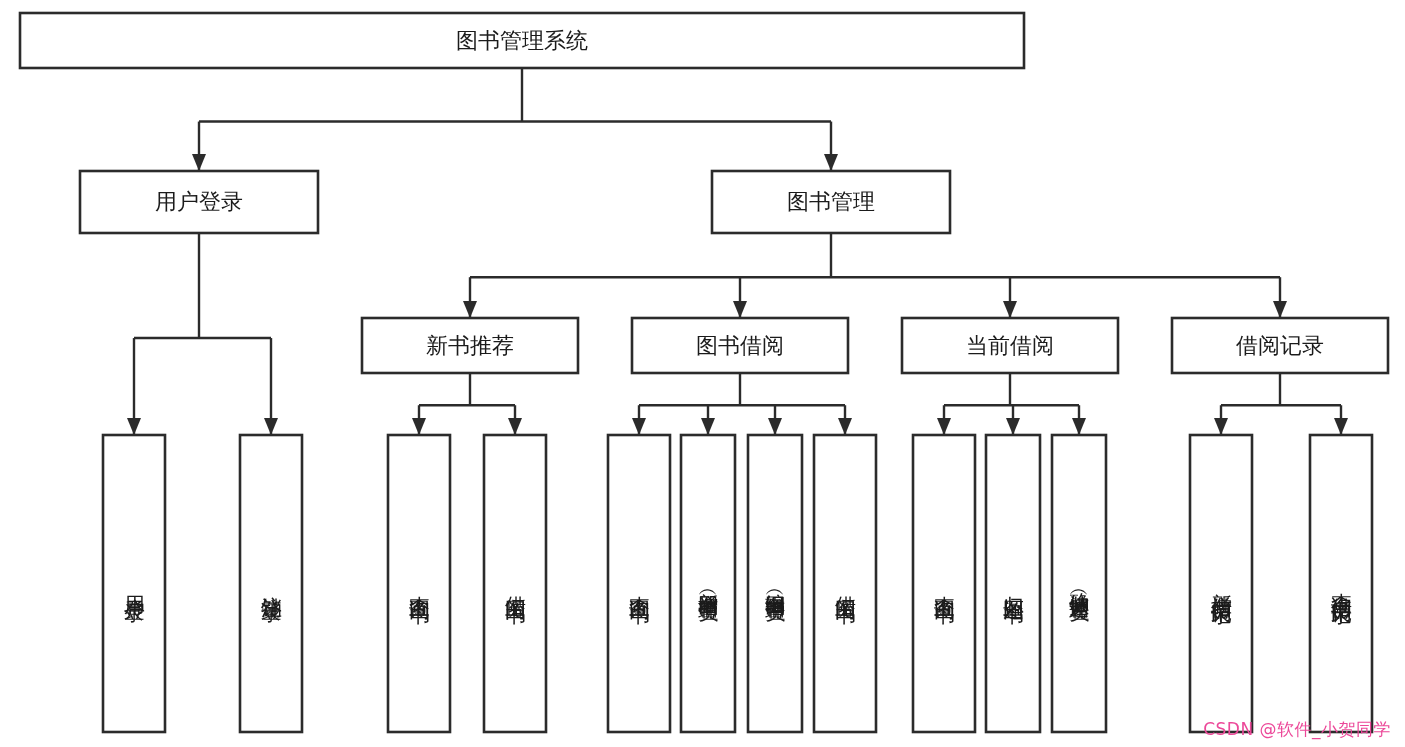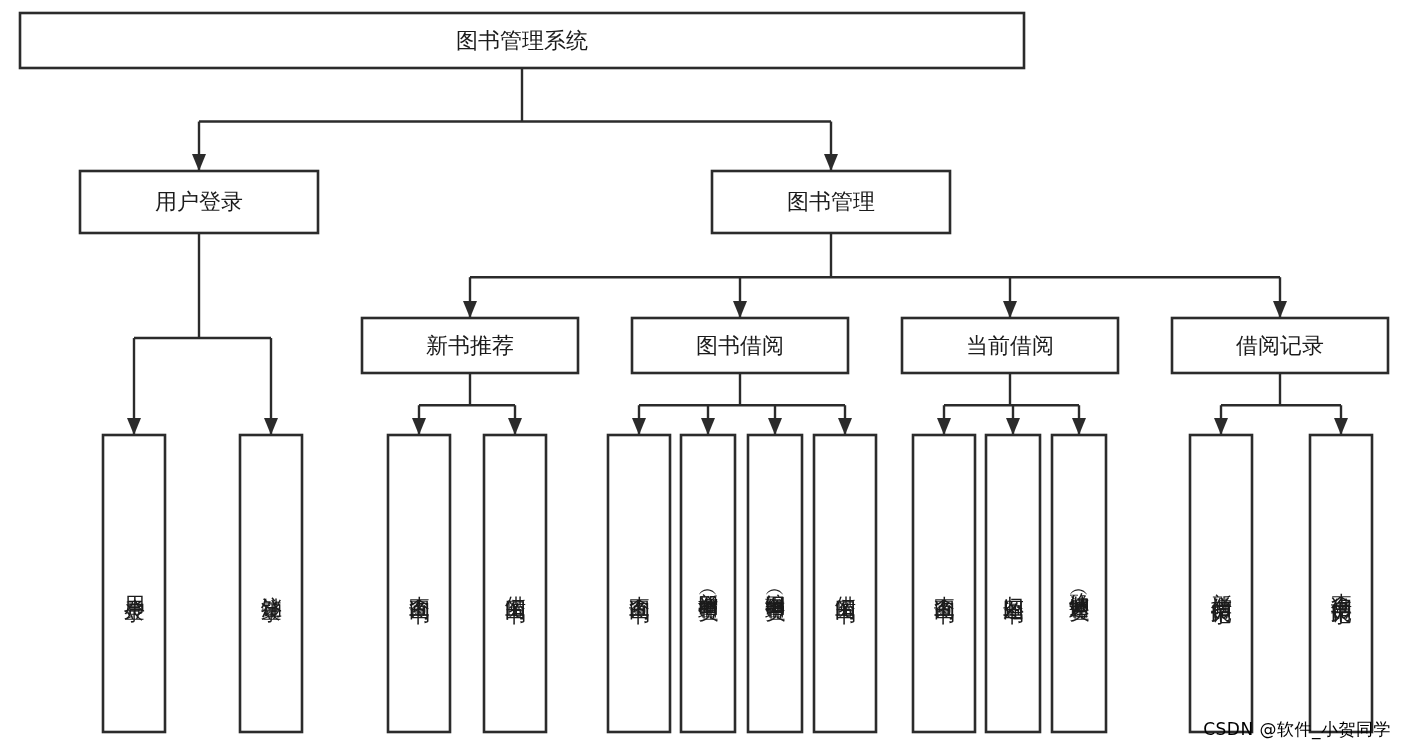--- a/index.html
+++ b/index.html
@@ -68,21 +68,21 @@
     color: #1b1b1b;
     white-space: nowrap;
     text-align: center;
   }
   .watermark {
     position: absolute;
     right: 14px;
     bottom: 6px;
     font-family: "DejaVu Sans", "Liberation Sans", sans-serif;
     font-size: 17px;
-    color: #000000;
+    color: #ec4899;
     letter-spacing: 0.5px;
     user-select: none;
     white-space: nowrap;
   }
 </style>
 </head>
 <body>
 
 <div id="diagram-root">
   <svg id="diagram-svg" viewBox="0 0 1405 747" xmlns="http://www.w3.org/2000/svg">

